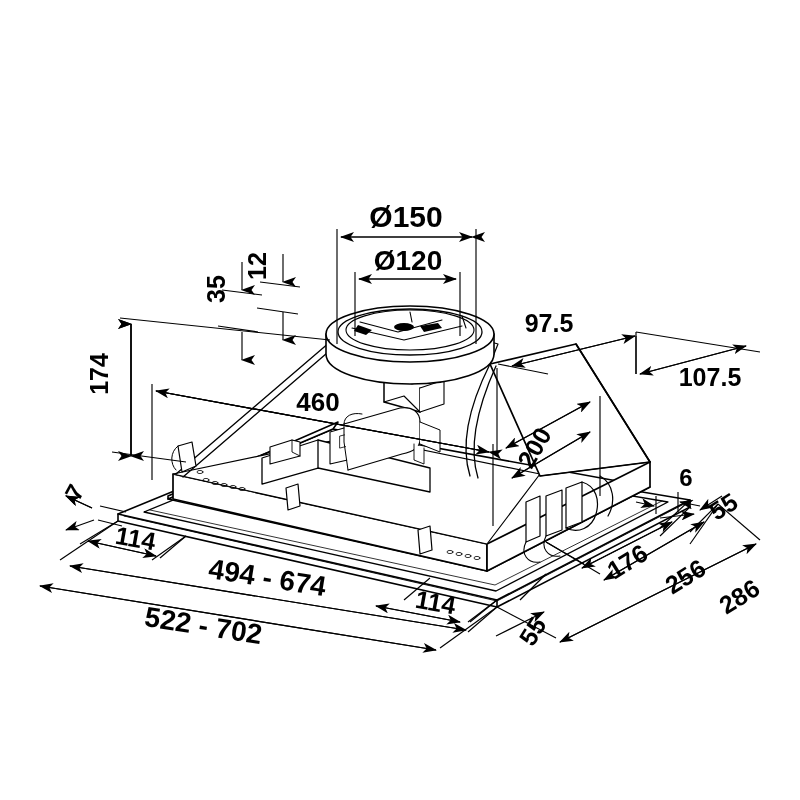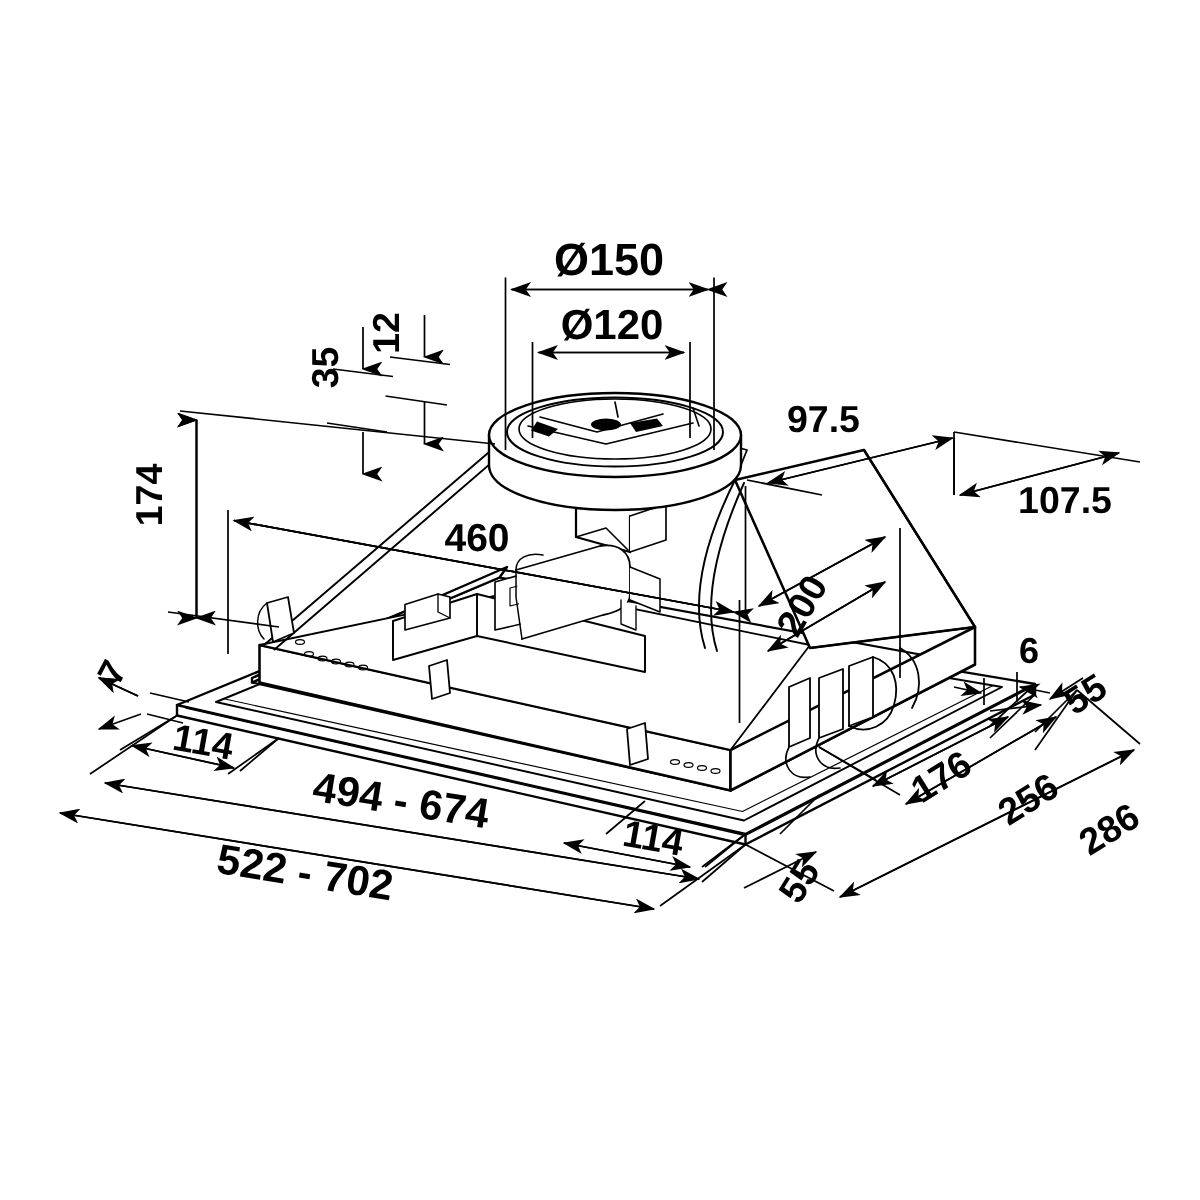--- a/index.html
+++ b/index.html
@@ -1,17 +1,17 @@
 <!DOCTYPE html>
 <html><head>
 <meta charset="utf-8">
 <style>
   html,body{margin:0;padding:0;background:#fff;}
   body{width:800px;height:800px;overflow:hidden;font-family:"Liberation Sans",sans-serif;}
-  #stage{position:relative;width:800px;height:576px;background:#ffffff;}
+  #stage{position:relative;width:800px;height:576px;background:#ffffff;margin-top:44px;}
   svg{display:block;}
   .dimtxt{font-family:"Liberation Sans",sans-serif;font-weight:700;fill:#000;}
 </style>
 </head>
 <body>
 
 <div id="stage">
 <svg width="800" height="800" viewBox="0 0 800 800">
   <defs>
     <marker id="ah" markerWidth="14" markerHeight="10" refX="13" refY="5" orient="auto" markerUnits="userSpaceOnUse">

